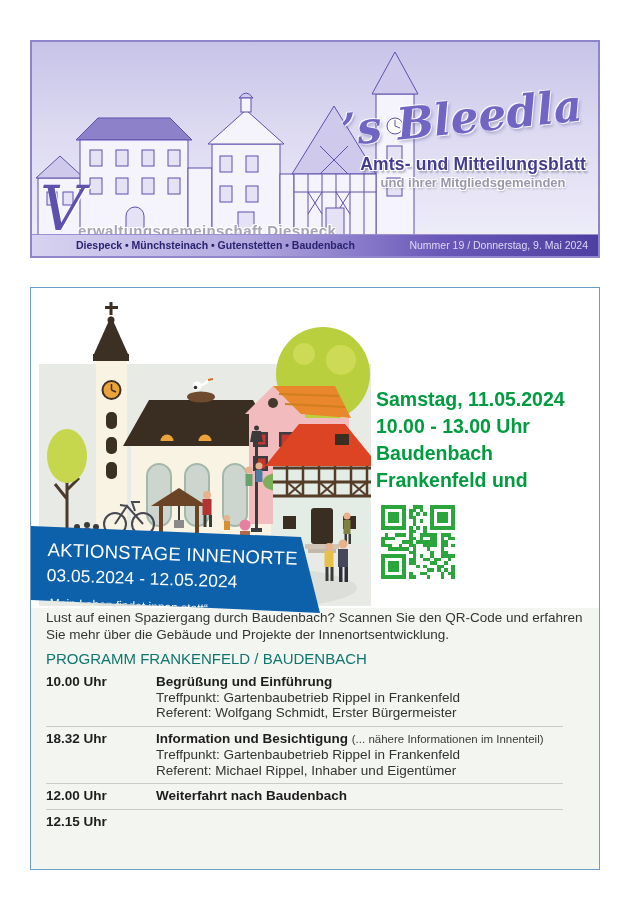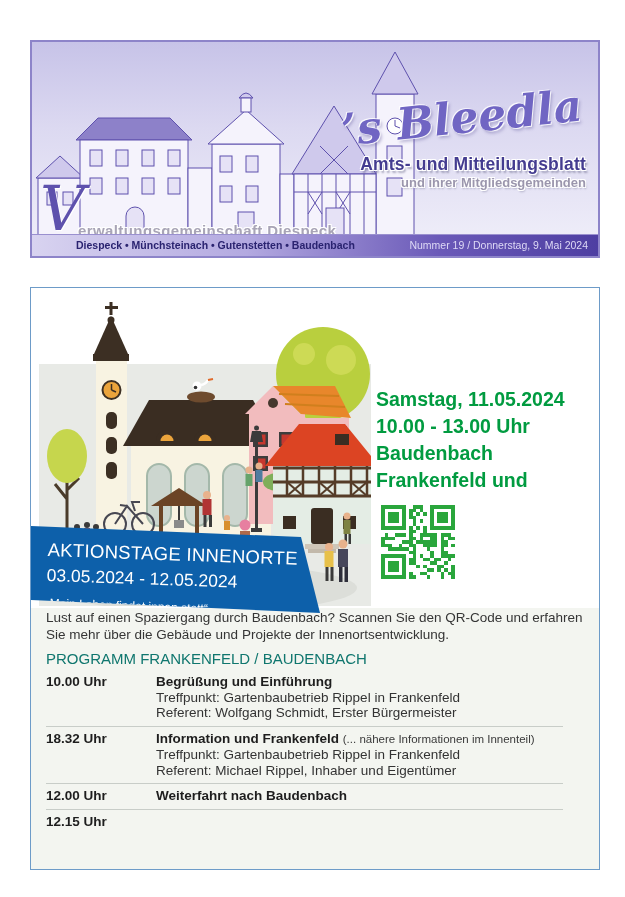--- a/index.html
+++ b/index.html
@@ -8,21 +8,21 @@
 
   
   .masthead{position:absolute;left:30px;top:40px;width:570px;height:218px;
     box-sizing:border-box;border:2px solid #8d84c9;
     background:linear-gradient(180deg,#c7c3e8 0%,#dcd9f1 40%,#f1f0fa 100%);}
   .sketch{position:absolute;left:2px;top:4px;}
   .script-title{position:absolute;top:50px;right:16px;
     font-family:"DejaVu Serif",serif;font-style:italic;font-weight:bold;
     font-size:44px;color:#7065c3;transform:rotate(-6deg);
     text-shadow:1px 1px 0 rgba(255,255,255,.85),-1px -1px 0 rgba(255,255,255,.85),2px 3px 3px rgba(90,80,150,.35);}
-  .blatt{position:absolute;right:12px;top:112px;text-align:right;}
+  .blatt{position:absolute;right:12px;top:112px;text-align:center;}
   .blatt-l1{font-size:17.5px;font-weight:bold;color:#443c90;letter-spacing:.2px;
     text-shadow:-1px -1px 0 #fff,1px -1px 0 #fff,-1px 1px 0 #fff,1px 1px 0 #fff,2px 3px 2px rgba(60,60,100,.40);}
   .blatt-l2{font-size:13px;font-weight:bold;color:#9b96ad;line-height:15.5px;
     text-shadow:-1px -1px 0 #fff,1px -1px 0 #fff,-1px 1px 0 #fff,1px 1px 0 #fff,1px 2px 2px rgba(60,60,100,.35);}
   .org-v{position:absolute;left:8px;top:136px;font-family:"DejaVu Serif",serif;
     font-style:italic;font-size:62px;line-height:1;color:#5e51ad;
     text-shadow:1px 1px 0 #fff;z-index:3;}
   .org-name{position:absolute;left:46px;top:180px;font-size:15px;font-weight:bold;
     color:#a8a4b6;letter-spacing:.4px;
     text-shadow:-1px -1px 0 #fff,1px -1px 0 #fff,-1px 1px 0 #fff,1px 1px 0 #fff;}
@@ -334,21 +334,21 @@
         <div class="sdet">
           <div class="t">Begrüßung und Einführung</div>
           <div>Treffpunkt: Gartenbaubetrieb Rippel in Frankenfeld</div>
           <div>Referent: Wolfgang Schmidt, Erster Bürgermeister</div>
         </div>
       </div>
       <div class="srow">
         <div class="stime">18.32 Uhr</div>
         <div class="sdet">
           <div>
-            <span class="t">Information und Frankenfeld</span>
+            <span class="t">Information und Besichtigung</span>
             <span class="note">(... nähere Informationen im Innenteil)</span>
           </div>
           <div>Treffpunkt: Gartenbaubetrieb Rippel in Frankenfeld</div>
           <div>Referent: Michael Rippel, Inhaber und Eigentümer</div>
         </div>
       </div>
       <div class="srow">
         <div class="stime">12.00 Uhr</div>
         <div class="sdet">
           <div class="t">Weiterfahrt  nach Baudenbach</div>

